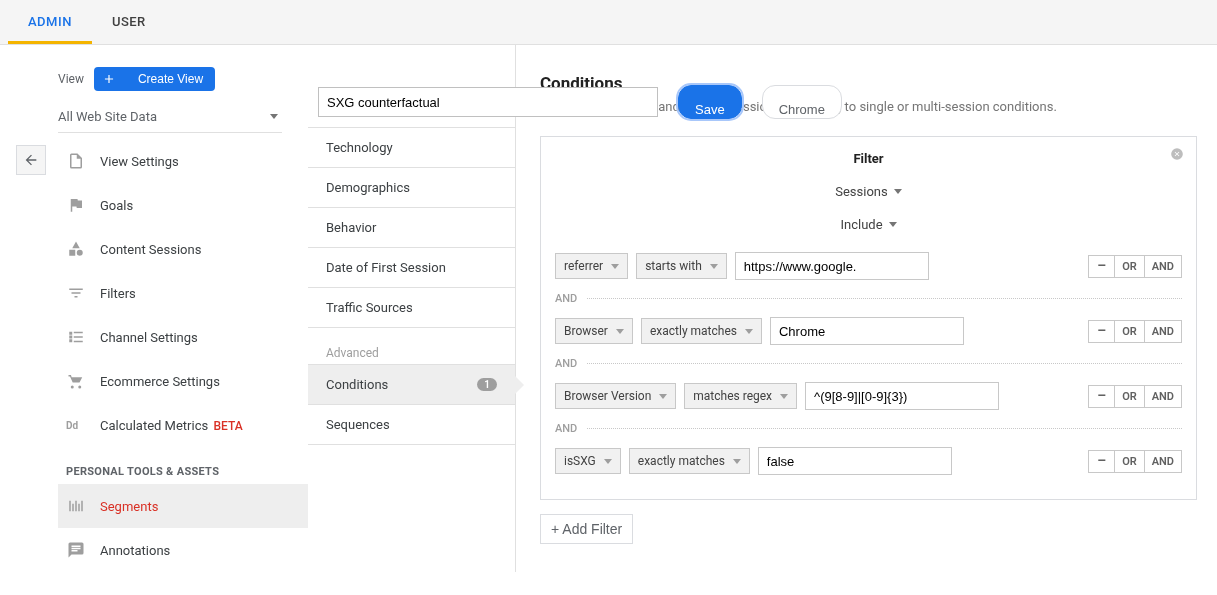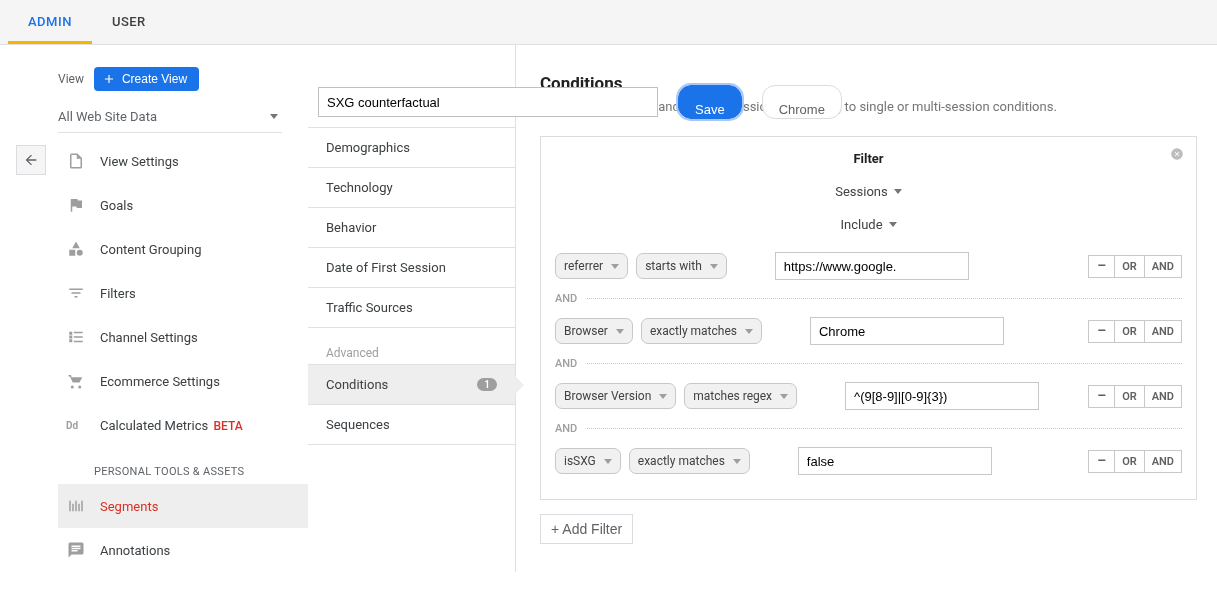--- a/index.html
+++ b/index.html
@@ -13,28 +13,28 @@
   .main-wrap { display: flex; }
   
   
   .back-col { width: 46px; padding-top: 100px; display:flex; justify-content:flex-end;}
   .back-btn { width: 30px; height: 30px; border:1px solid #dadce0; background:#f5f5f5; display:flex; align-items:center; justify-content:center; cursor:pointer;}
   
   
   .sidebar { width: 262px; padding-top: 22px; padding-left: 12px;}
   .view-row { display:flex; align-items:center; gap:10px; margin-bottom:10px;}
   .view-label { font-size:12px; color:#5f6368;}
-  .create-view-btn { background:#1a73e8; color:#fff; border:none; border-radius:4px; padding:5px 12px 5px 8px; font-size:12px; display:flex; align-items:center; gap:6px; cursor:pointer; font-weight:500;}
+  .create-view-btn { background:#1a73e8; color:#fff; border:none; border-radius:4px; padding:5px 12px 5px 8px; font-size:12px; display:flex; align-items:center; gap:22px; cursor:pointer; font-weight:500;}
   .view-select { display:flex; justify-content:space-between; align-items:center; font-size:13px; color:#5f6368; padding:8px 4px 8px 0; border-bottom:1px solid #e0e0e0; margin-right:26px; cursor:pointer; margin-bottom:6px;}
   .sb-list { list-style:none; }
   .sb-item { display:flex; align-items:center; gap:14px; padding:12px 8px; cursor:pointer; font-size:13px; color:#3c4043;}
   .sb-item.active { background:#eeeeee; color:#d93025;}
   .sb-item .ic { width:20px; height:20px; display:flex; align-items:center; justify-content:center; color:#9e9e9e; flex-shrink:0;}
   .sb-item.active .ic { color:#9e9e9e;}
-  .sb-section { font-size:11px; font-weight:400; color:#5f6368; padding:18px 8px 6px; letter-spacing:0.3px;margin-left:28px;}
+  .sb-section { font-size:11px; font-weight:700; color:#5f6368; padding:18px 8px 6px; letter-spacing:0.3px;}
   .beta { color:#d93025; font-size:12px; font-weight:500; margin-left:2px;}
   
   
   .middle { width: 208px; border-right:1px solid #e0e0e0; padding-top:82px;}
   .m-list { list-style:none;}
   .m-item { padding:12px 18px; border-top:1px solid #e0e0e0; font-size:13px; color:#3c4043; cursor:pointer; display:flex; justify-content:space-between; align-items:center;}
   .m-item:last-child{border-bottom:1px solid #e0e0e0;}
   .m-item.selected { background:#eeeeee; position:relative;}
   .m-item.selected::after{content:""; position:absolute; right:-9px; top:50%; transform:translateY(-50%); width:0;height:0; border-top:9px solid transparent; border-bottom:9px solid transparent; border-left:9px solid #eeeeee;}
   .m-section { padding:18px 18px 4px; font-size:12px; color:#9e9e9e;}
@@ -54,23 +54,23 @@
   
   .filter-box { border:1px solid #dadce0; padding:14px 14px 18px; position:relative;}
   .close-filter { position:absolute; top:10px; right:10px; width:16px; height:16px; color:#bdbdbd; cursor:pointer;}
   .filter-head { display:flex; align-items:center; gap:18px; margin-bottom:14px; font-size:13px;flex-direction:column;}
   .filter-head strong { font-weight:700;}
   .dd { display:inline-flex; align-items:center; gap:6px; cursor:pointer; color:#424242;}
   .caret { width:0;height:0;border-left:4px solid transparent;border-right:4px solid transparent;border-top:5px solid #757575;}
   
   .rule-rows { }
   .rule-row { display:flex; align-items:center; gap:8px; padding:6px 0;}
-  .pill { border:1px solid #c8c8c8; background:#f1f1f1; padding:5px 8px; font-size:12px; display:inline-flex; align-items:center; gap:8px; cursor:pointer; color:#424242; border-radius:7px;text-align:center;}
+  .pill { border:1px solid #c8c8c8; background:#f1f1f1; padding:5px 8px; font-size:12px; display:inline-flex; align-items:center; gap:8px; cursor:pointer; color:#424242; border-radius:0;text-align:center;}
   .pill .caret{border-top-color:#9e9e9e;}
-  .val-input { border:1px solid #c8c8c8; height:28px; padding:0 8px; font-size:13px; min-width:180px;margin-left:40px;}
+  .val-input { border:1px solid #c8c8c8; height:28px; padding:0 8px; font-size:13px; min-width:180px;}
   .ops { margin-left:auto; display:flex; gap:0;}
   .op { border:1px solid #c8c8c8; background:#fff; padding:4px 7px; font-size:11px; font-weight:600; color:#616161; cursor:pointer;}
   .op.minus { font-size:14px; line-height:12px; padding:3px 8px;}
   .op + .op { border-left:none;}
   .and-sep { display:flex; align-items:center; margin:6px 0; color:#9e9e9e; font-size:11px; font-weight:500;}
   .and-sep::after { content:""; flex:1; height:1px; border-top:1px dotted #c8c8c8; margin-left:10px;}
   
   .add-filter { margin-top:14px; border:1px solid #dadce0; background:#fff; padding:6px 10px; font-size:14px; color:#5f6368; cursor:pointer;}
   
   svg { display:block;}
@@ -123,21 +123,21 @@
             </svg>
           </span>
         <span>Goals</span>
       </li>
       <li class="sb-item">
         <span class="ic">
             <svg width="18" height="18" viewBox="0 0 24 24">
               <path fill="currentColor" d="M12 2l-5 9h10l-5-9zM17 13a4 4 0 1 0 0 8 4 4 0 0 0 0-8zM3 21h8v-8H3v8z"></path>
             </svg>
           </span>
-        <span>Content Grouping</span>
+        <span>Content Sessions</span>
       </li>
       <li class="sb-item">
         <span class="ic">
             <svg width="18" height="18" viewBox="0 0 24 24">
               <path fill="currentColor" d="M10 18h4v-2h-4v2zM3 6v2h18V6H3zm3 7h12v-2H6v2z"></path>
             </svg>
           </span>
         <span>Filters</span>
       </li>
       <li class="sb-item">
@@ -181,22 +181,22 @@
               <path fill="currentColor" d="M20 2H4a2 2 0 0 0-2 2v18l4-4h14a2 2 0 0 0 2-2V4a2 2 0 0 0-2-2zM6 9h12v2H6zm0-3h12v2H6zm0 6h8v2H6z"></path>
             </svg>
           </span>
         <span>Annotations</span>
       </li>
     </ul>
   </div>
 
   <div class="middle">
     <ul class="m-list">
+      <li class="m-item">Technology</li>
       <li class="m-item">Demographics</li>
-      <li class="m-item">Technology</li>
       <li class="m-item">Behavior</li>
       <li class="m-item">Date of First Session</li>
       <li class="m-item">Traffic Sources</li>
     </ul>
     <div class="m-section">Advanced</div>
     <ul class="m-list">
       <li class="m-item selected">
         <span>Conditions</span>
         <span class="badge">1</span>
       </li>

